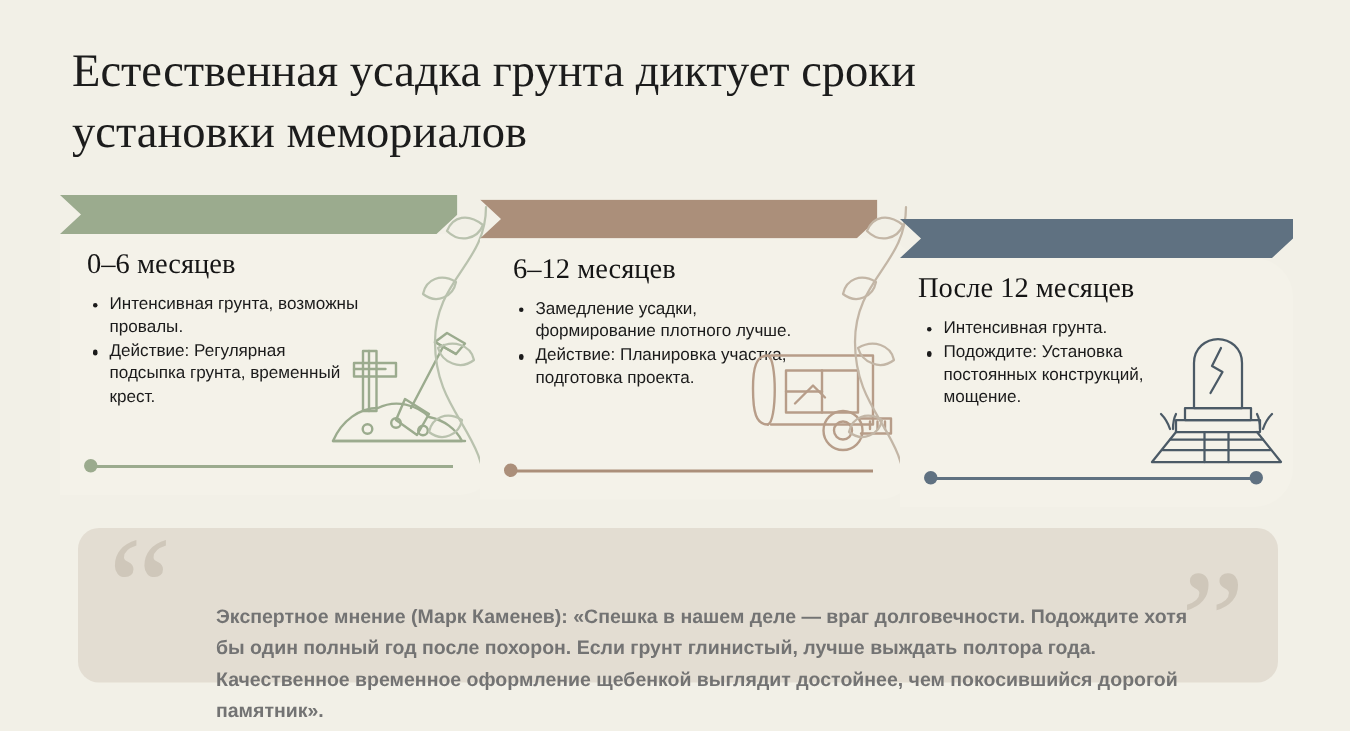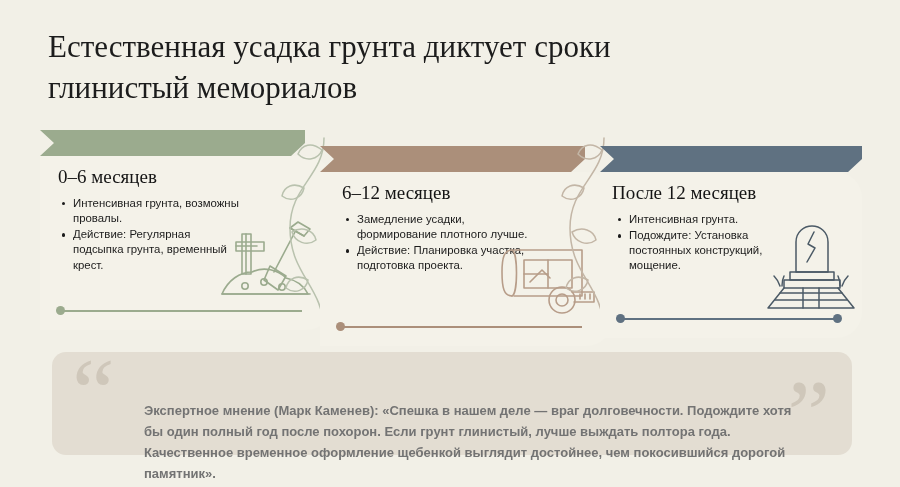--- a/index.html
+++ b/index.html
@@ -83,21 +83,21 @@
     font-size:13px;line-height:1.62;color:#737373;font-weight:700;margin-top:32px;
   }
 </style>
 </head>
 <body>
 
 <div class="page">
 
   <div class="title">
     <span>Естественная усадка грунта диктует сроки</span>
-    <span>глинистый мемориалов</span>
+    <span>установки мемориалов</span>
   </div>
 
   <div class="cards">
 
     <div class="card" style="left:40px;top:0px;width:292px;height:200px;">
       <div class="card-body" style="width:292px;height:174px;"></div>
       <div class="banner" style="width:265px;background:#9bab8e;"></div>
 
       <div class="card-head" style="left:18px;top:36px;">0–6 месяцев</div>
 
@@ -136,21 +136,21 @@
     <div class="vine" style="left:278px;top:6px;width:60px;height:196px;">
       <svg width="60" height="196" viewBox="0 0 60 196" fill="none" stroke="#b9c2ae" stroke-width="1.5" stroke-linecap="round" stroke-linejoin="round">
         <path d="M46 2 C46 40 12 50 12 92 C12 140 46 150 46 196"></path>
         <path d="M44 14 C34 6 24 8 20 18 C28 26 40 24 44 14 Z"></path>
         <path d="M26 52 C16 46 6 50 4 60 C13 67 24 62 26 52 Z"></path>
         <path d="M14 96 C24 90 36 94 38 104 C29 111 17 106 14 96 Z"></path>
         <path d="M30 144 C20 138 10 142 8 152 C17 159 28 154 30 144 Z"></path>
       </svg>
     </div>
 
-    <div class="card" style="left:320px;top:16px;width:292px;height:200px;">
+    <div class="card" style="left:320px;top:3px;width:292px;height:200px;">
       <div class="card-body" style="width:292px;height:174px;"></div>
       <div class="banner" style="width:265px;background:#ab8f7a;"></div>
 
       <div class="card-head" style="left:22px;top:36px;">6–12 месяцев</div>
 
       <ul class="bullets" style="left:24px;top:66px;width:196px;">
         <li>Замедление усадки, формирование плотного лучше.</li>
         <li>Действие: Планировка участка, подготовка проекта.</li>
       </ul>
 

